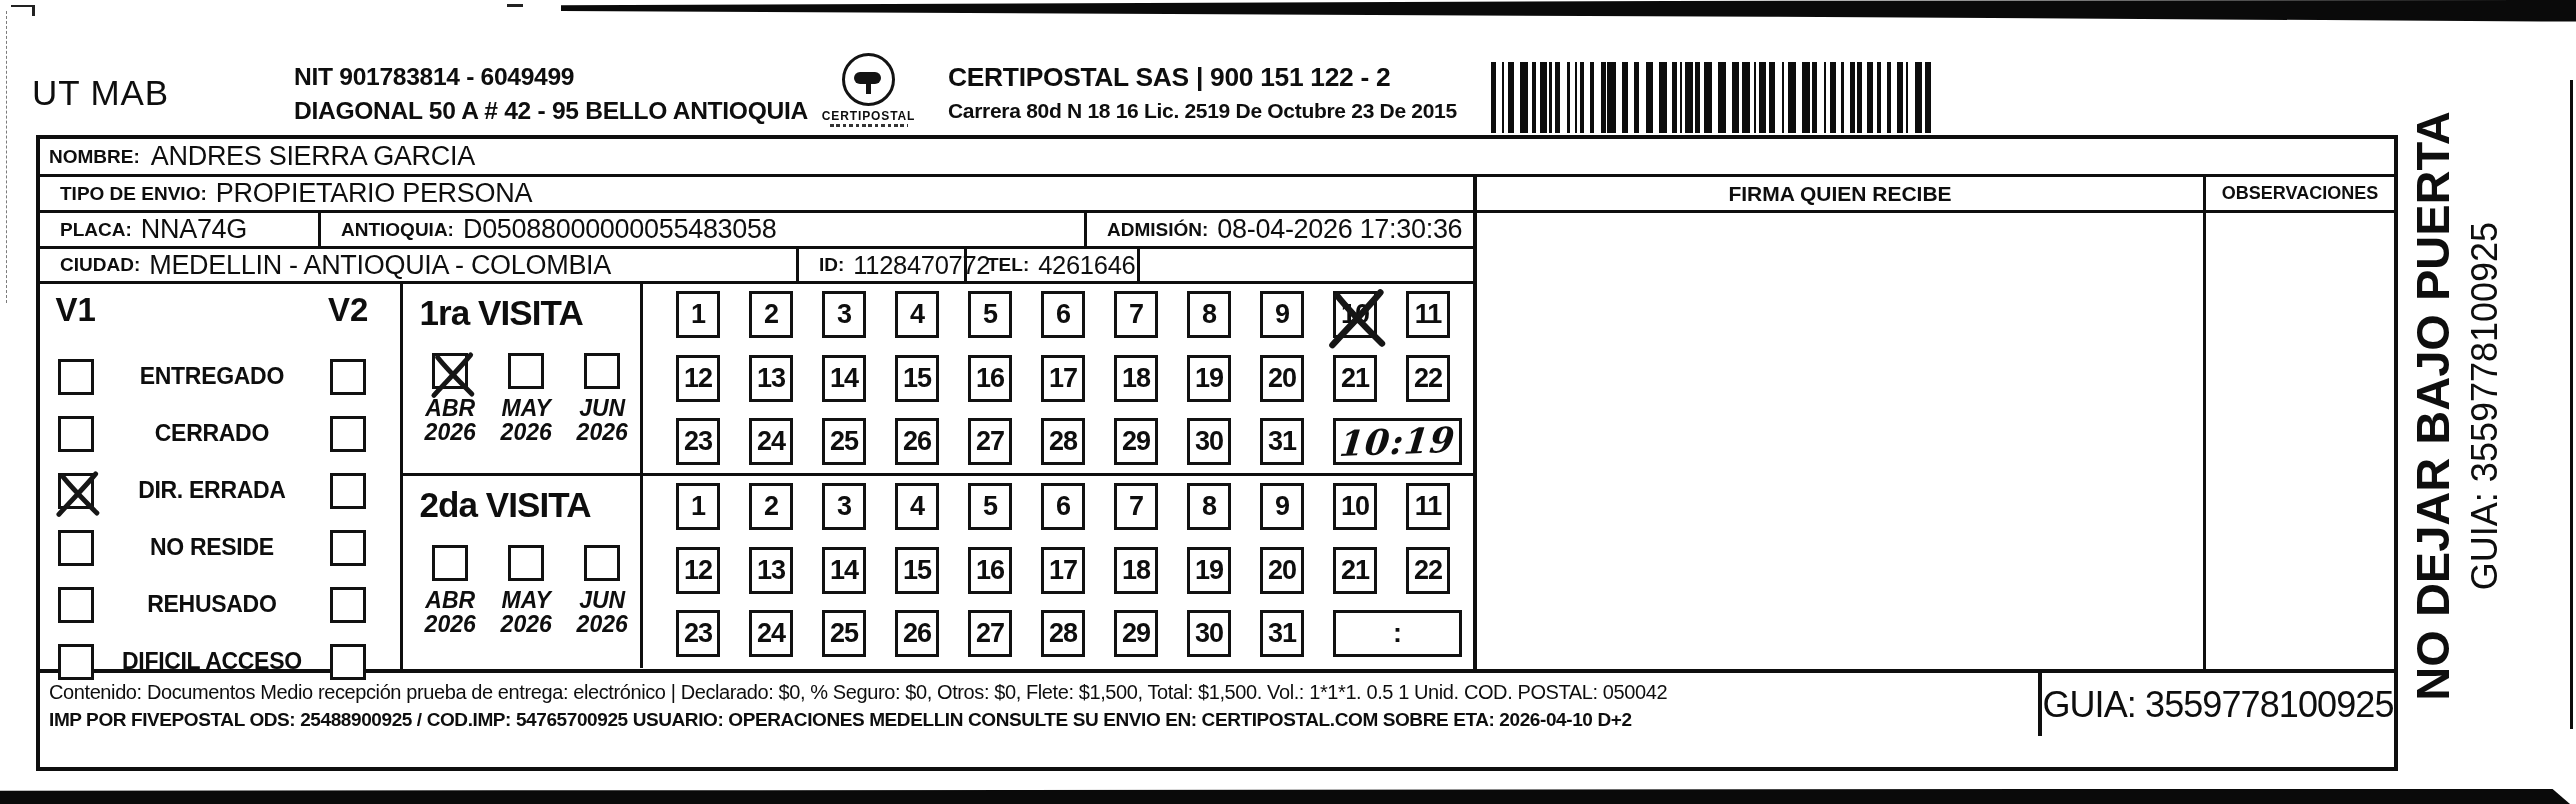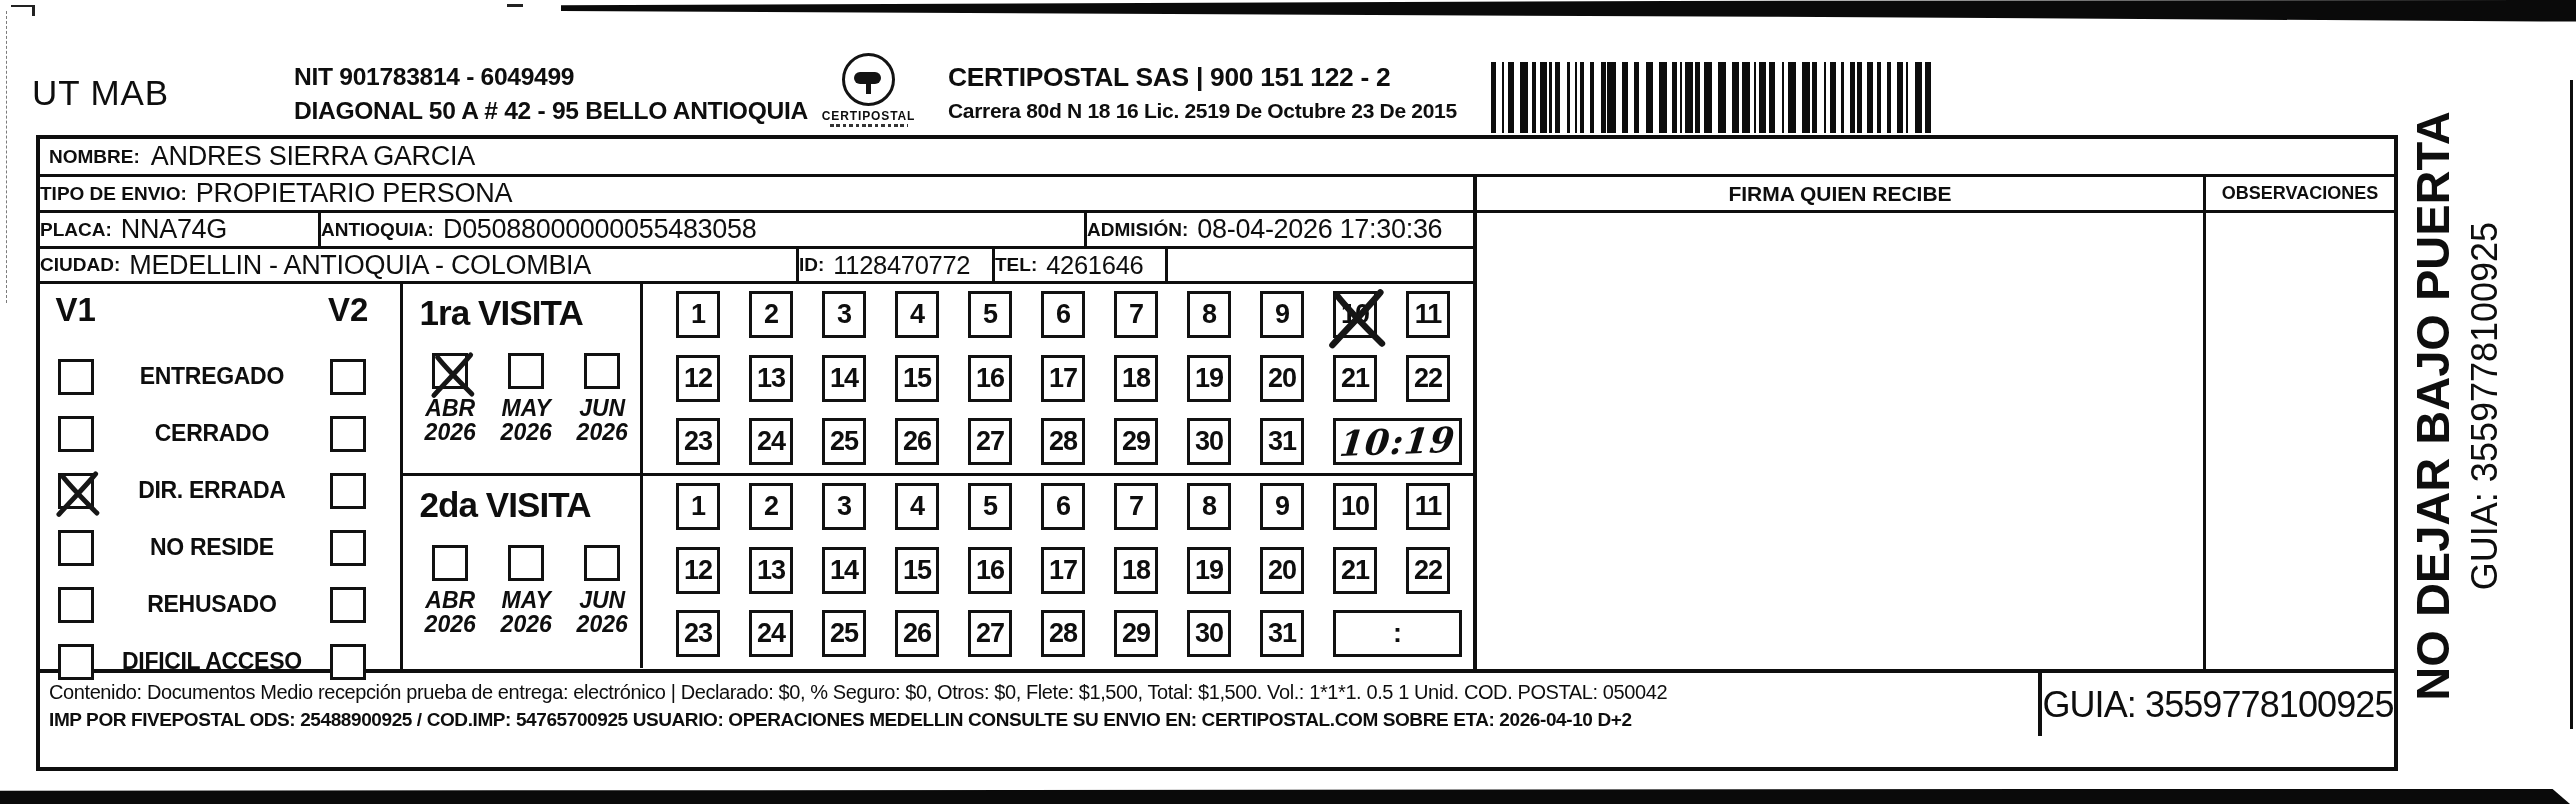--- a/index.html
+++ b/index.html
@@ -39,21 +39,21 @@
 
   
   .form { position:absolute; left:36px; top:135px; width:2362px; height:636px; border:4.6px solid #0e0e0e; background:#fff; }
   .fr { display:flex; align-items:center; border-bottom:3.6px solid #0e0e0e; }
   .row-nombre, .row-dir { height:38px; padding-left:9px; gap:11px; }
   .flabel { font-size:19px; font-weight:bold; white-space:nowrap; }
   .fvalue { font-size:27px; white-space:nowrap; letter-spacing:-0.3px; }
   .form-body { display:flex; height:492px; }
   .left-col { width:1441px; display:flex; flex-direction:column; }
   .mid-row { display:flex; align-items:center; border-bottom:3.6px solid #0e0e0e; height:36px; }
-  .cell { display:flex; align-items:center; gap:9px; padding-left:0; height:100%; }
+  .cell { display:flex; align-items:center; gap:9px; padding-left:20px; height:100%; }
   .bl { border-left:3.6px solid #0e0e0e; }
   .right-col { width:921px; border-left:4.6px solid #0e0e0e; display:flex; flex-direction:column; }
   .sig-head { display:flex; height:36px; border-bottom:3.6px solid #0e0e0e; }
   .sig-head .h1 { width:726px; display:flex; align-items:center; justify-content:center; font-size:21px; font-weight:bold; }
   .sig-head .h2 { width:191px; border-left:3.6px solid #0e0e0e; display:flex; align-items:center; justify-content:center; font-size:18px; font-weight:bold; }
   .sig-area { position:relative; flex:1; }
   .obs-line { position:absolute; left:726px; top:0; bottom:0; border-left:3.6px solid #0e0e0e; }
 
   
   .checks { display:flex; height:385px; }
@@ -205,21 +205,21 @@
           <div class="cell bl" style="flex:1;">
             <span class="flabel">ADMISIÓN:</span>
             <span class="fvalue">08-04-2026 17:30:36</span>
           </div>
         </div>
         <div class="mid-row" style="height:35px;">
           <div class="cell" style="width:756px;">
             <span class="flabel">CIUDAD:</span>
             <span class="fvalue">MEDELLIN - ANTIOQUIA - COLOMBIA</span>
           </div>
-          <div class="cell bl" style="width:196px;">
+          <div class="cell bl" style="width:168px;">
             <span class="flabel">ID:</span>
             <span class="fvalue" style="font-size:25.5px;">1128470772</span>
           </div>
           <div class="cell bl" style="width:173px;">
             <span class="flabel">TEL:</span>
             <span class="fvalue" style="font-size:25.5px;">4261646</span>
           </div>
           <div class="cell bl" style="flex:1;"></div>
         </div>
 

